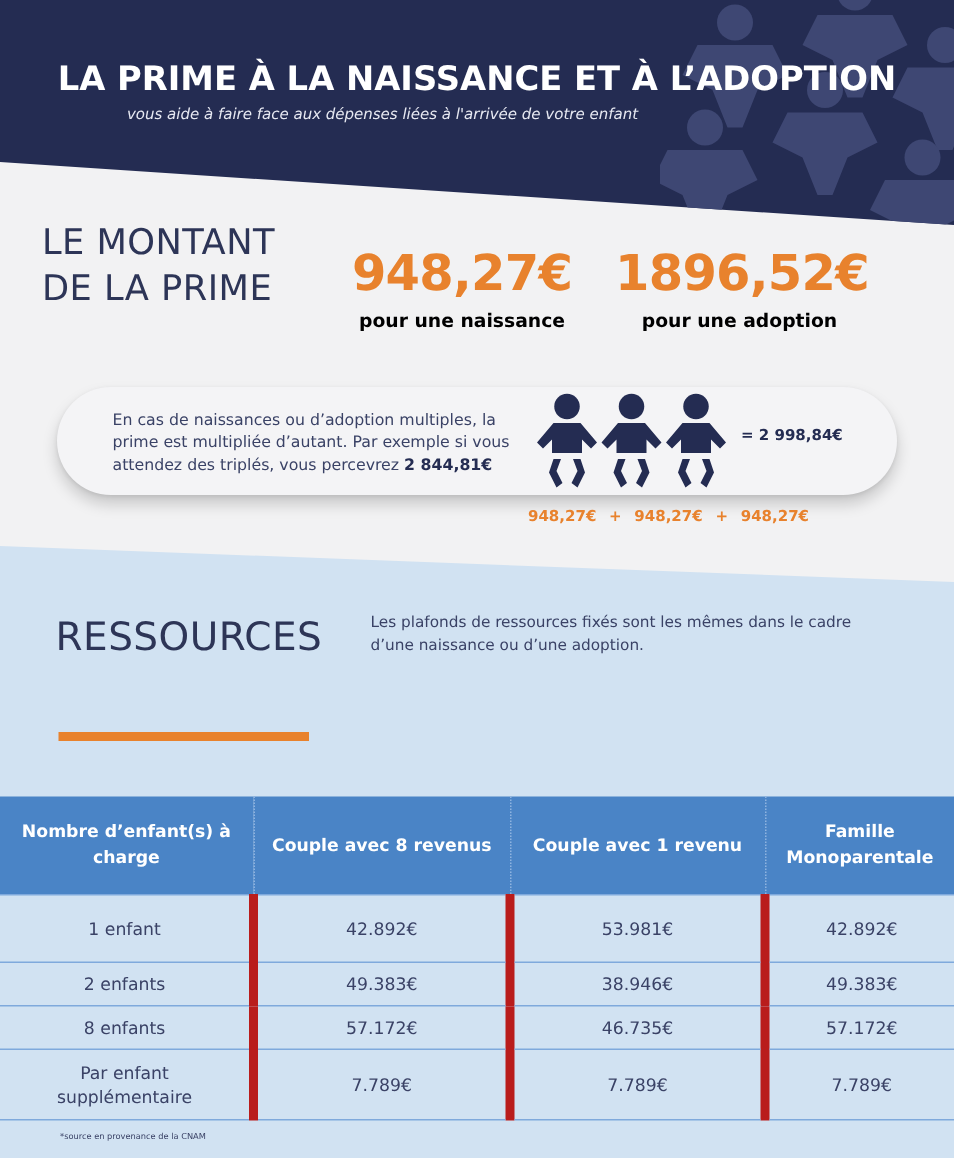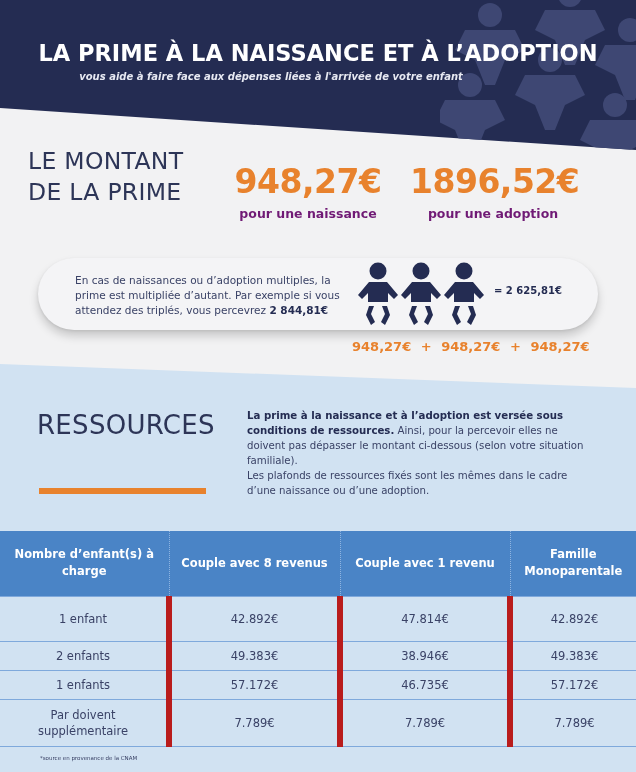--- a/index.html
+++ b/index.html
@@ -20,61 +20,60 @@
   .deco {
     position: absolute; fill: #3e4773;
   }
   .title {
     position: absolute; left: 0; width: 636px; top: 40px;
     text-align: center; color: #ffffff;
     font-family: "DejaVu Sans", sans-serif; font-weight: bold;
     font-size: 22.5px; letter-spacing: 0px;
   }
   .subtitle {
-    position: absolute; left: 16px; width: 510px; top: 71px;
+    position: absolute; left: 0; width: 510px; top: 71px;
     text-align: center; color: #e7e9f2;
     font-family: "DejaVu Sans", sans-serif; font-style: italic;
     font-size: 10px;
-    font-weight: bold;
   }
   
   .montant-title {
     position: absolute; left: 28px; top: 146px;
     font-family: "DejaVu Sans", sans-serif; font-weight: normal;
     font-size: 23.5px; line-height: 31px; color: #2d3557;
     letter-spacing: 0.3px;
   }
   .montant-title span { display: block; }
   .amount-block { position: absolute; text-align: center; }
   .amount {
     font-family: "DejaVu Sans", sans-serif; font-weight: bold;
     font-size: 33px; color: #e8822d; letter-spacing: -0.5px; line-height: 40px;
   }
   .amount-label {
-    font-weight: bold; font-size: 12.5px; color: #701a75; margin-top: 4px;
+    font-weight: bold; font-size: 12.5px; color: #000000; margin-top: 4px;
   }
   
   .pill {
     position: absolute; left: 38px; top: 258px; width: 560px; height: 72px;
     background: #f4f4f6; border-radius: 36px;
     box-shadow: 0 6px 10px rgba(0,0,0,0.18), 0 1px 3px rgba(0,0,0,0.08);
   }
   .pill-text {
     position: absolute; left: 75px; top: 273px; width: 280px;
     font-size: 10.5px; line-height: 15px; color: #3a4266;
   }
   .pill-text b { color: #242c52; }
   .baby { position: absolute; top: 262px; width: 42px; height: 64px; fill: #242c52; }
   .equals {
     position: absolute; left: 494px; top: 285px; font-weight: bold;
     font-size: 10px; color: #242c52;
   }
   .sum-line {
     position: absolute; left: 352px; top: 339px; font-weight: bold;
-    font-size: 13px; color: #e8822d; white-space: nowrap;
+    font-size: 10px; color: #e8822d; white-space: nowrap;
   }
   .sum-line span { margin-right: 5px; }
   
   .blue-bg {
     position: absolute; left: 0; top: 364px; width: 636px; height: 408px;
     background: #d1e2f2;
     clip-path: polygon(0 0, 636px 24px, 636px 408px, 0 408px);
   }
   .plafonds-title {
     position: absolute; left: 37px; top: 408px;
@@ -168,36 +167,35 @@
   <path d="M12 20 L30 20 L41 33 L37 37 L31 31 L31 40 L11 40 L11 31 L5 37 L1 33 Z"></path>
   <path d="M12 44 L17 44 L14 52 L18 60 L14 63 L9 53 Z"></path>
   <path d="M30 44 L25 44 L28 52 L24 60 L28 63 L33 53 Z"></path>
 </svg>
 <svg class="baby" style="left:443px;" viewBox="0 0 42 64">
   <circle cx="21" cy="9" r="8.5"></circle>
   <path d="M12 20 L30 20 L41 33 L37 37 L31 31 L31 40 L11 40 L11 31 L5 37 L1 33 Z"></path>
   <path d="M12 44 L17 44 L14 52 L18 60 L14 63 L9 53 Z"></path>
   <path d="M30 44 L25 44 L28 52 L24 60 L28 63 L33 53 Z"></path>
 </svg>
-<div class="equals">= 2 625,81€</div>
+<div class="equals">= 2 998,84€</div>
 <div class="sum-line">
   <span>948,27€</span>
   <span>+</span>
   <span>948,27€</span>
   <span>+</span>
   <span>948,27€</span>
 </div>
 
 <div class="blue-bg"></div>
 <div class="plafonds-title">
   <span>RESSOURCES</span>
 </div>
 <div class="orange-bar"></div>
 <div class="plafonds-text">
-  <p><b>La prime à la naissance et à l’adoption est versée sous conditions de ressources.</b><span> Ainsi, pour la percevoir elles ne doivent pas dépasser le montant ci-dessous (selon votre situation familiale).</span></p>
   <p>Les plafonds de ressources fixés sont les mêmes dans le cadre d’une naissance ou d’une adoption.</p>
 </div>
 
 <table>
   <colgroup>
       <col class="c1">
       <col class="c2">
       <col class="c3">
       <col class="c4">
     </colgroup>
@@ -206,36 +204,36 @@
       <th>Nombre d’enfant(s) à charge</th>
       <th>Couple avec 8 revenus</th>
       <th>Couple avec 1 revenu</th>
       <th>Famille Monoparentale</th>
     </tr>
   </thead>
   <tbody>
     <tr class="r1">
       <td>1 enfant</td>
       <td>42.892€</td>
-      <td>47.814€</td>
+      <td>53.981€</td>
       <td>42.892€</td>
     </tr>
     <tr class="r2">
       <td>2 enfants</td>
       <td>49.383€</td>
       <td>38.946€</td>
       <td>49.383€</td>
     </tr>
     <tr class="r3">
-      <td>1 enfants</td>
+      <td>8 enfants</td>
       <td>57.172€</td>
       <td>46.735€</td>
       <td>57.172€</td>
     </tr>
     <tr class="r4">
-      <td style="padding:0 28px;">Par doivent supplémentaire</td>
+      <td style="padding:0 28px;">Par enfant supplémentaire</td>
       <td>7.789€</td>
       <td>7.789€</td>
       <td>7.789€</td>
     </tr>
   </tbody>
 </table>
 <div class="footnote">*source  en provenance de la CNAM</div>
 
 </body></html>

